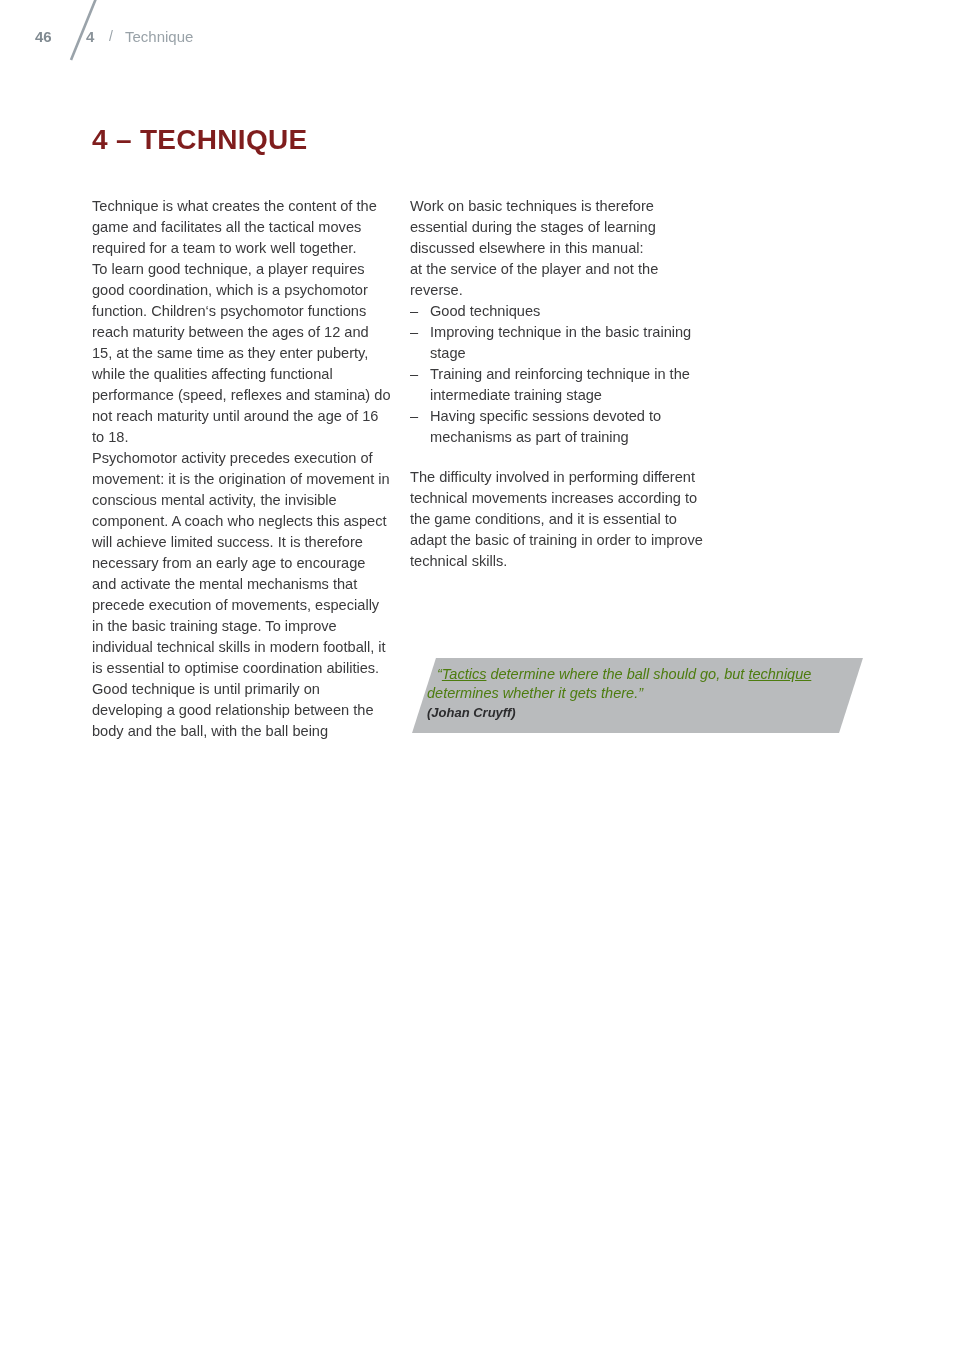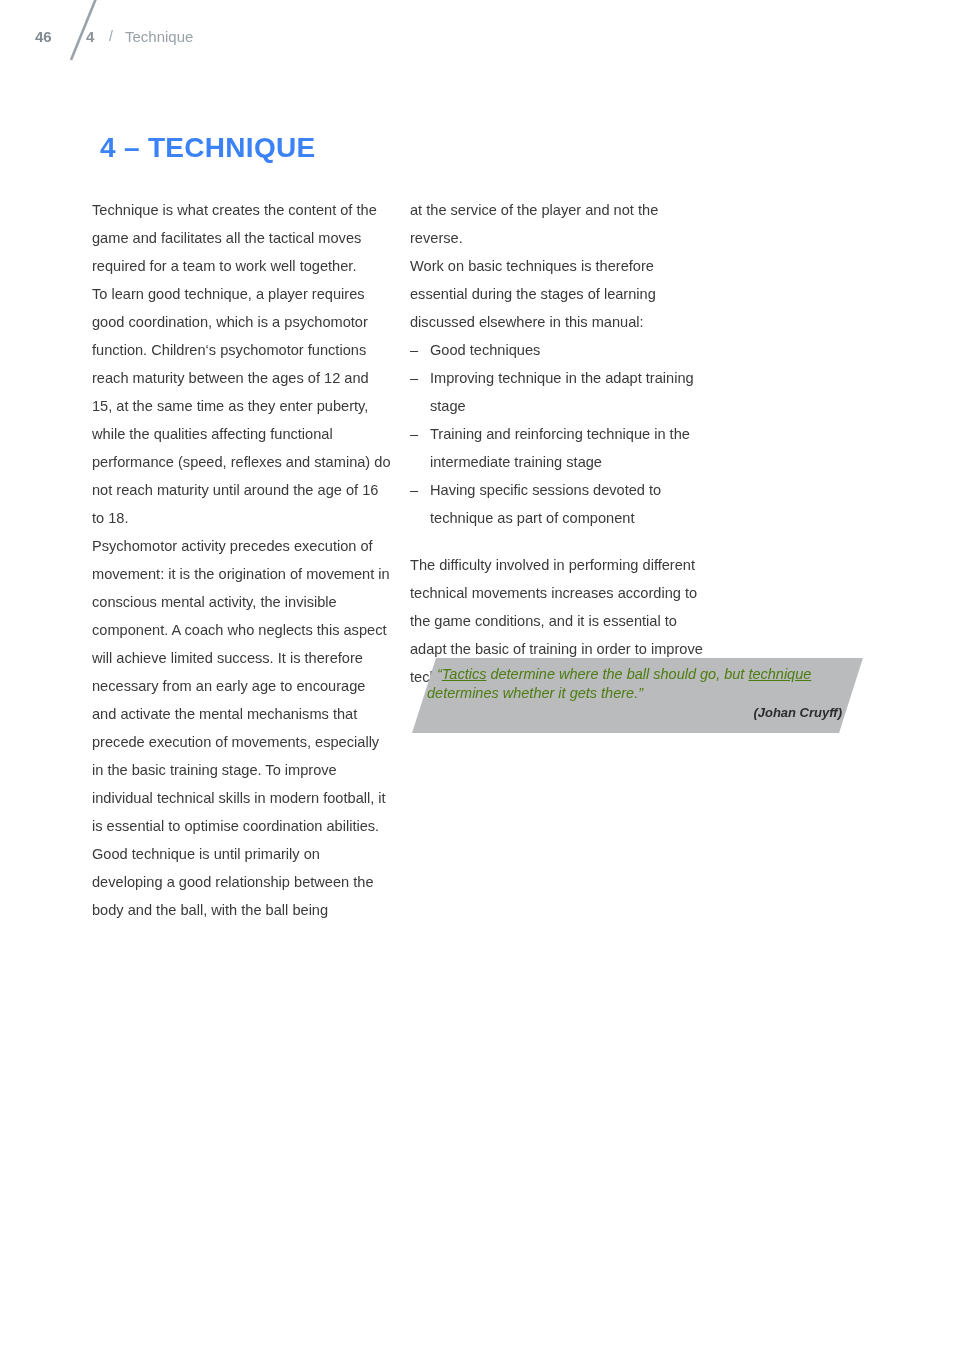--- a/index.html
+++ b/index.html
@@ -27,31 +27,31 @@
     font-size: 14px; color: #9aa3a9;
   }
   .runhead .chtitle {
     position: absolute; left: 125px; top: 28px;
     font-size: 15px; color: #99a2a8;
   }
 
   
   .chapter-title {
     position: absolute; left: 92px; top: 124px;
-    margin: 8px;
+    margin: 0;
     font-size: 28px; font-weight: bold;
-    color: #3b82f6;
+    color: #7f1d1d;
     letter-spacing: 0.3px;
   }
 
   
   .col {
     position: absolute; top: 196px;
     width: 300px;
-    font-size: 14.6px; line-height: 28px;
+    font-size: 14.6px; line-height: 21px;
     color: #3a3a3c;
   }
   .col-left  { left: 92px; }
   .col-right { left: 410px; }
   .col p { margin: 0; }
 
   .bullets { margin: 0; padding: 0; list-style: none; }
   .bullets li { display: flex; }
   .bullets .marker { width: 20px; flex: 0 0 20px; }
   .para-gap { margin-top: 19.4px !important; }
@@ -67,21 +67,20 @@
     position: absolute; left: 427px; top: 665px;
     width: 432px;
     font-style: italic; font-size: 14.5px; line-height: 19px;
     color: #4d7c0f;
     text-indent: 10px;
   }
   .quote-text .u { text-decoration: underline; }
   .quote-attribution {
     position: absolute; left: 427px; top: 705px;
     width: 415px;
-    text-align: right;
     font-style: italic; font-weight: bold;
     font-size: 13px; color: #2c2c2e;
   }
 </style>
 </head>
 <body>
 
 <div class="page">
 
   <div class="runhead">
@@ -97,38 +96,38 @@
   <h1 class="chapter-title">4 – TECHNIQUE</h1>
 
   <div class="col col-left">
     <p>Technique is what creates the content of the game and facilitates all the tactical moves required for a team to work well together.</p>
     <p>To learn good technique, a player requires good coordination, which is a psychomotor function. Children‘s psychomotor functions reach maturity between the ages of 12 and 15, at the same time as they enter puberty, while the qualities affecting functional performance (speed, reflexes and stamina) do not reach maturity until around the age of 16 to 18.</p>
     <p>Psychomotor activity precedes execution of movement: it is the origination of movement in conscious mental activity, the invisible component. A coach who neglects this aspect will achieve limited success. It is therefore necessary from an early age to encourage and activate the mental mechanisms that precede execution of movements, especially in the basic training stage. To improve individual technical skills in modern football, it is essential to optimise coordination abilities.</p>
     <p>Good technique is until primarily on developing a good relationship between the body and the ball, with the ball being</p>
   </div>
 
   <div class="col col-right">
+    <p>Work on basic techniques is therefore essential during the stages of learning discussed elsewhere in this manual:</p>
     <p>at the service of the player and not the reverse.</p>
-    <p>Work on basic techniques is therefore essential during the stages of learning discussed elsewhere in this manual:</p>
     <ul class="bullets">
       <li>
         <span class="marker">–</span>
         <span>Good techniques</span>
       </li>
       <li>
         <span class="marker">–</span>
-        <span>Improving technique in the adapt training stage</span>
+        <span>Improving technique in the basic training stage</span>
       </li>
       <li>
         <span class="marker">–</span>
         <span>Training and reinforcing technique in the intermediate training stage</span>
       </li>
       <li>
         <span class="marker">–</span>
-        <span>Having specific sessions devoted to technique as part of component</span>
+        <span>Having specific sessions devoted to mechanisms as part of training</span>
       </li>
     </ul>
     <p class="para-gap">The difficulty involved in performing different technical movements increases according to the game conditions, and it is essential to adapt the basic of training in order to improve technical skills.</p>
   </div>
 
   <div class="quote-bg"></div>
   <div class="quote-text">
     <span>“</span><span class="u">Tactics</span><span> determine where the ball should go, but </span><span class="u">technique</span><span> determines whether it gets there.”</span>
   </div>
   <div class="quote-attribution">(Johan Cruyff)</div>

